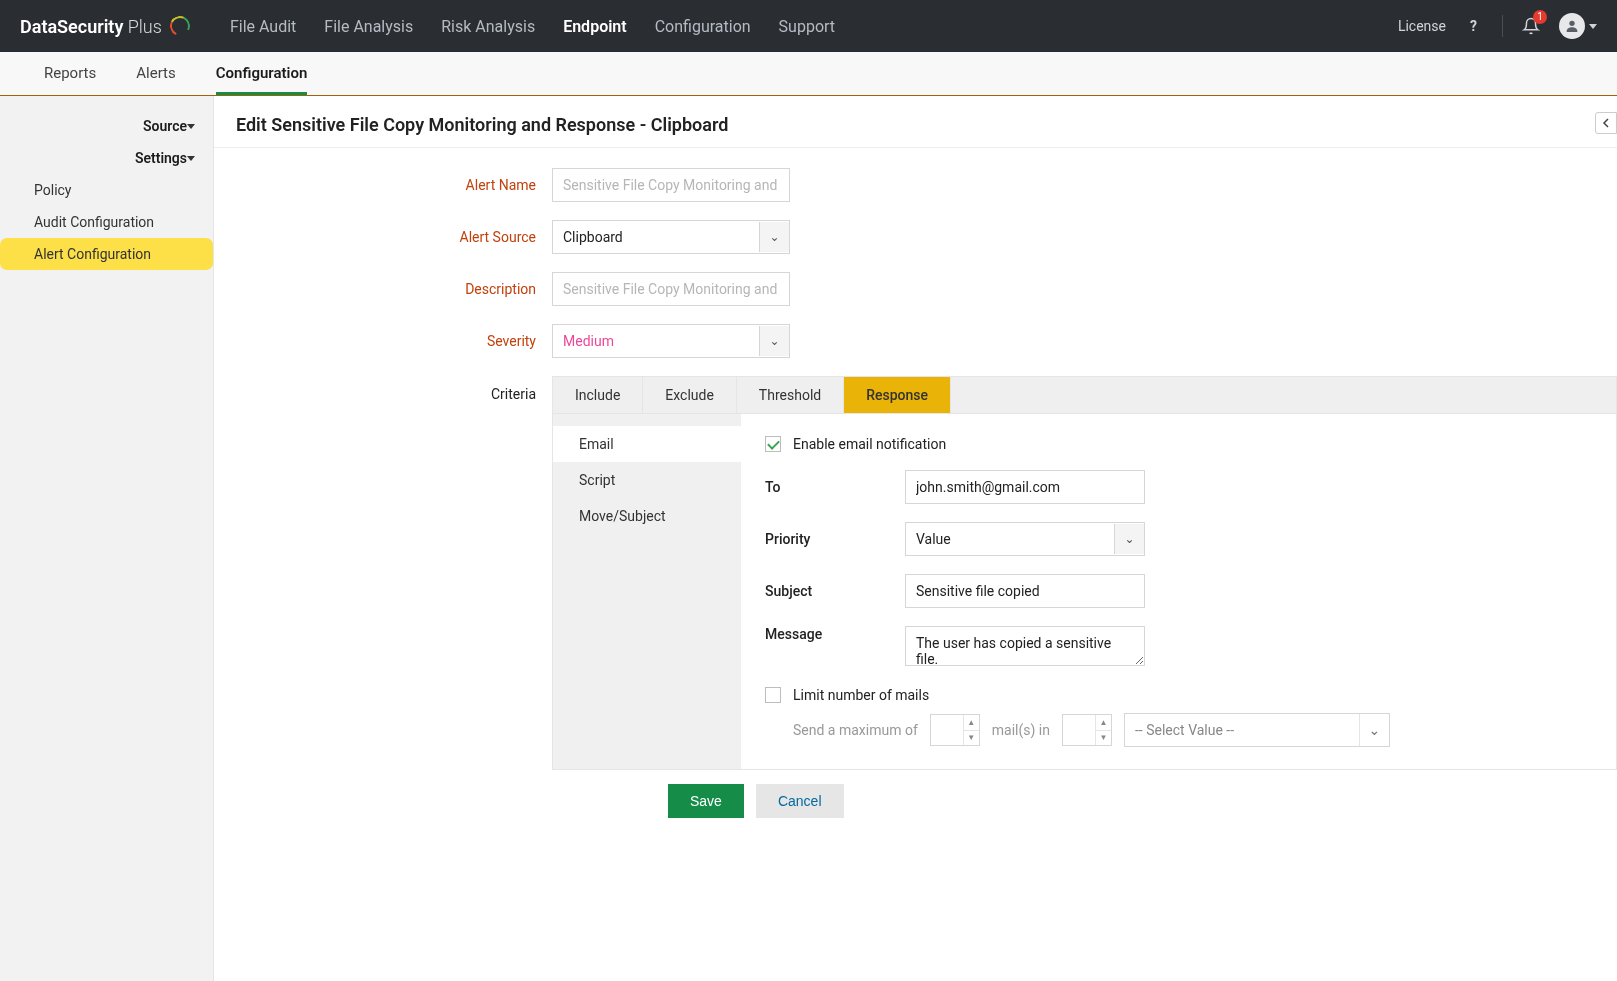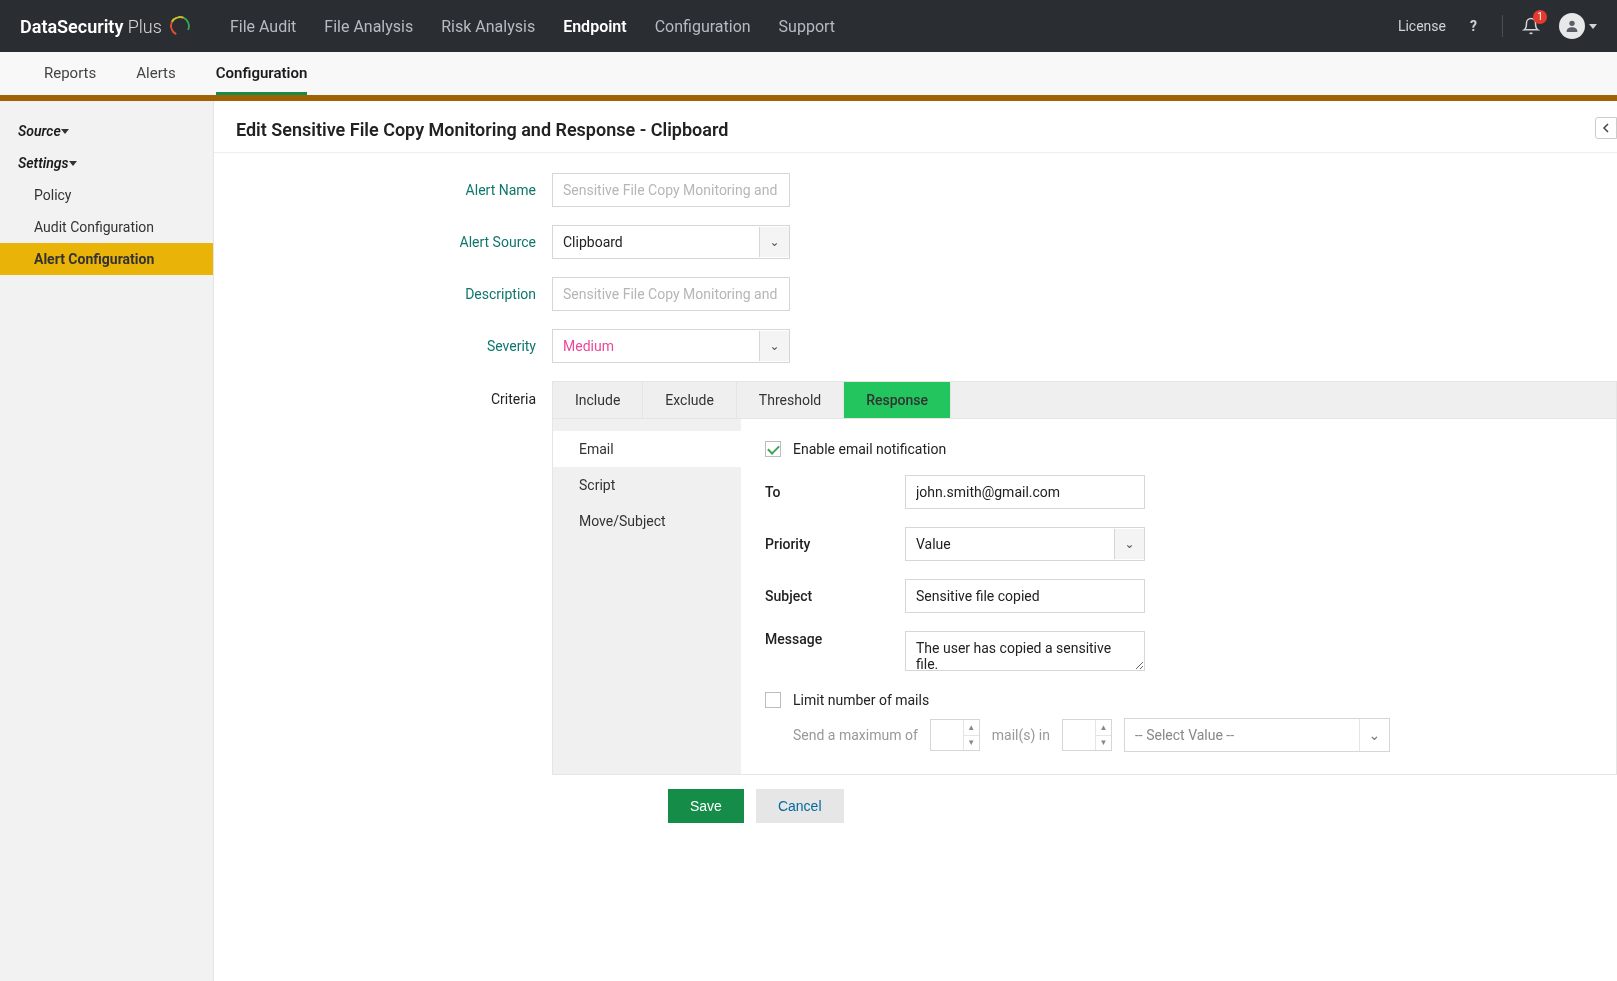--- a/index.html
+++ b/index.html
@@ -16,58 +16,58 @@
   .topnav-item.active { color: #fff; font-weight: 600; }
   .topbar-right { display: flex; align-items: center; gap: 18px; }
   .license-link { color: #d0d4d8; font-size: 14px; }
   .top-icon { color: #d0d4d8; cursor: pointer; width: 20px; height: 20px; display: inline-flex; align-items: center; justify-content: center; }
   .top-divider { width: 1px; height: 22px; background: #4a4f55; }
   .bell-wrap { position: relative; }
   .badge { position: absolute; top: -6px; right: -6px; background: #e53a2e; color: #fff; font-size: 10px; line-height: 14px; min-width: 14px; text-align: center; border-radius: 7px; padding: 0 3px; }
   .avatar-circle { width: 26px; height: 26px; border-radius: 50%; background: #e6e8ea; display: inline-flex; align-items: center; justify-content: center; color: #5a5f66; }
 
   
-  .subtabs { display: flex; gap: 40px; padding: 0 44px; border-bottom: 6px solid #a16207; background: #f8f8f8; position: relative; }
+  .subtabs { display: flex; gap: 40px; padding: 0 44px; border-bottom: 1px solid #a16207; background: #f8f8f8; position: relative; }
   .subtab { padding: 12px 0 10px 0; font-size: 15px; color: #444; cursor: pointer; border-bottom: 3px solid transparent; }
   .subtab.active { color: #1b1b1b; font-weight: 600; border-bottom-color: #158c47; }
 
   
   .layout { display: flex; min-height: calc(100vh - 52px - 42px); }
   .sidebar { width: 214px; background: #f2f2f2; border-right: 1px solid #e5e5e5; padding-top: 14px; }
-  .side-group-header { display: flex; justify-content: flex-start; align-items: center; padding: 8px 18px; font-weight: 600; color: #1b1b1b; cursor: pointer; font-style: italic; }
+  .side-group-header { display: flex; justify-content: flex-end; align-items: center; padding: 8px 18px; font-weight: 600; color: #1b1b1b; cursor: pointer; }
   .side-item { padding: 8px 18px 8px 34px; color: #333; cursor: pointer; }
-  .side-item.active { background: #eab308; font-weight: 700; }
+  .side-item.active { background: #fde047; font-weight: 400; border-radius: 7px; }
   .caret-down { width: 0; height: 0; border-left: 4px solid transparent; border-right: 4px solid transparent; border-top: 5px solid #333; }
 
   .main { flex: 1; padding: 0 0 40px 0; background: #fff; }
   .page-title-row { display: flex; align-items: center; justify-content: space-between; padding: 18px 18px 12px 22px; border-bottom: 1px solid #eee; position: relative; }
   .page-title { font-size: 18px; font-weight: 600; }
   .page-collapse { width: 22px; height: 22px; border: 1px solid #ccc; border-radius: 3px 0 0 3px; display: flex; align-items: center; justify-content: center; color: #444; cursor: pointer; background: #fff; position: absolute; right: 0; top: 16px; }
 
   .form-area { padding: 20px 0 0 0; }
   .form-row { display: flex; align-items: center; margin-bottom: 18px; }
-  .form-label { width: 338px; text-align: right; padding-right: 16px; color: #0f766e; font-size: 14px; }
+  .form-label { width: 338px; text-align: right; padding-right: 16px; color: #c2410c; font-size: 14px; }
   .form-control { width: 238px; }
   input[type="text"].inp, .select-box, textarea.inp {
     width: 100%; border: 1px solid #d6d6d6; padding: 8px 10px; font-size: 14px; background: #fff; color: #222; font-family: inherit;
   }
   input[type="text"].inp::placeholder, textarea.inp::placeholder { color: #b6b6b6; }
   .select-box { display: flex; align-items: center; justify-content: space-between; cursor: pointer; }
   .select-box .sel-arrow { width: 22px; text-align: center; color: #555; font-size: 12px; }
   .select-box.bordered-arrow { padding: 0; }
   .select-box.bordered-arrow .sel-text { padding: 8px 10px; flex: 1; }
   .select-box.bordered-arrow .sel-arrow { border-left: 1px solid #d6d6d6; padding: 8px 0; width: 30px; background: #f4f4f4; }
 
   
   .criteria-row { display: flex; }
   .criteria-label { width: 338px; text-align: right; padding-right: 16px; padding-top: 10px; }
   .criteria-container { flex: 1; }
   .crit-tabs { display: flex; background: #efefef; border: 1px solid #e5e5e5; border-bottom: none; }
   .crit-tab { padding: 10px 22px; font-size: 14px; color: #333; cursor: pointer; border-right: 1px solid #e5e5e5; background: #efefef; }
-  .crit-tab.active { background: #22c55e; font-weight: 500; position: relative; }
+  .crit-tab.active { background: #eab308; font-weight: 500; position: relative; }
   .crit-panel { border: 1px solid #e5e5e5; display: flex; min-height: 340px; }
   .crit-side { width: 188px; background: #f0f0f0; padding: 12px 0; }
   .crit-side-item { padding: 10px 26px; cursor: pointer; color: #333; }
   .crit-side-item.active { background: #fff; }
   .crit-content { flex: 1; padding: 22px 24px; }
 
   .chk-row { display: flex; align-items: center; gap: 12px; margin-bottom: 18px; }
   .chk { width: 16px; height: 16px; border: 1px solid #bdbdbd; background: #fff; display: inline-flex; align-items: center; justify-content: center; cursor: pointer; }
   .chk.checked::after { content: ""; width: 9px; height: 5px; border-left: 2px solid #3aa655; border-bottom: 2px solid #3aa655; transform: rotate(-45deg); position: relative; top: -1px; }
 

